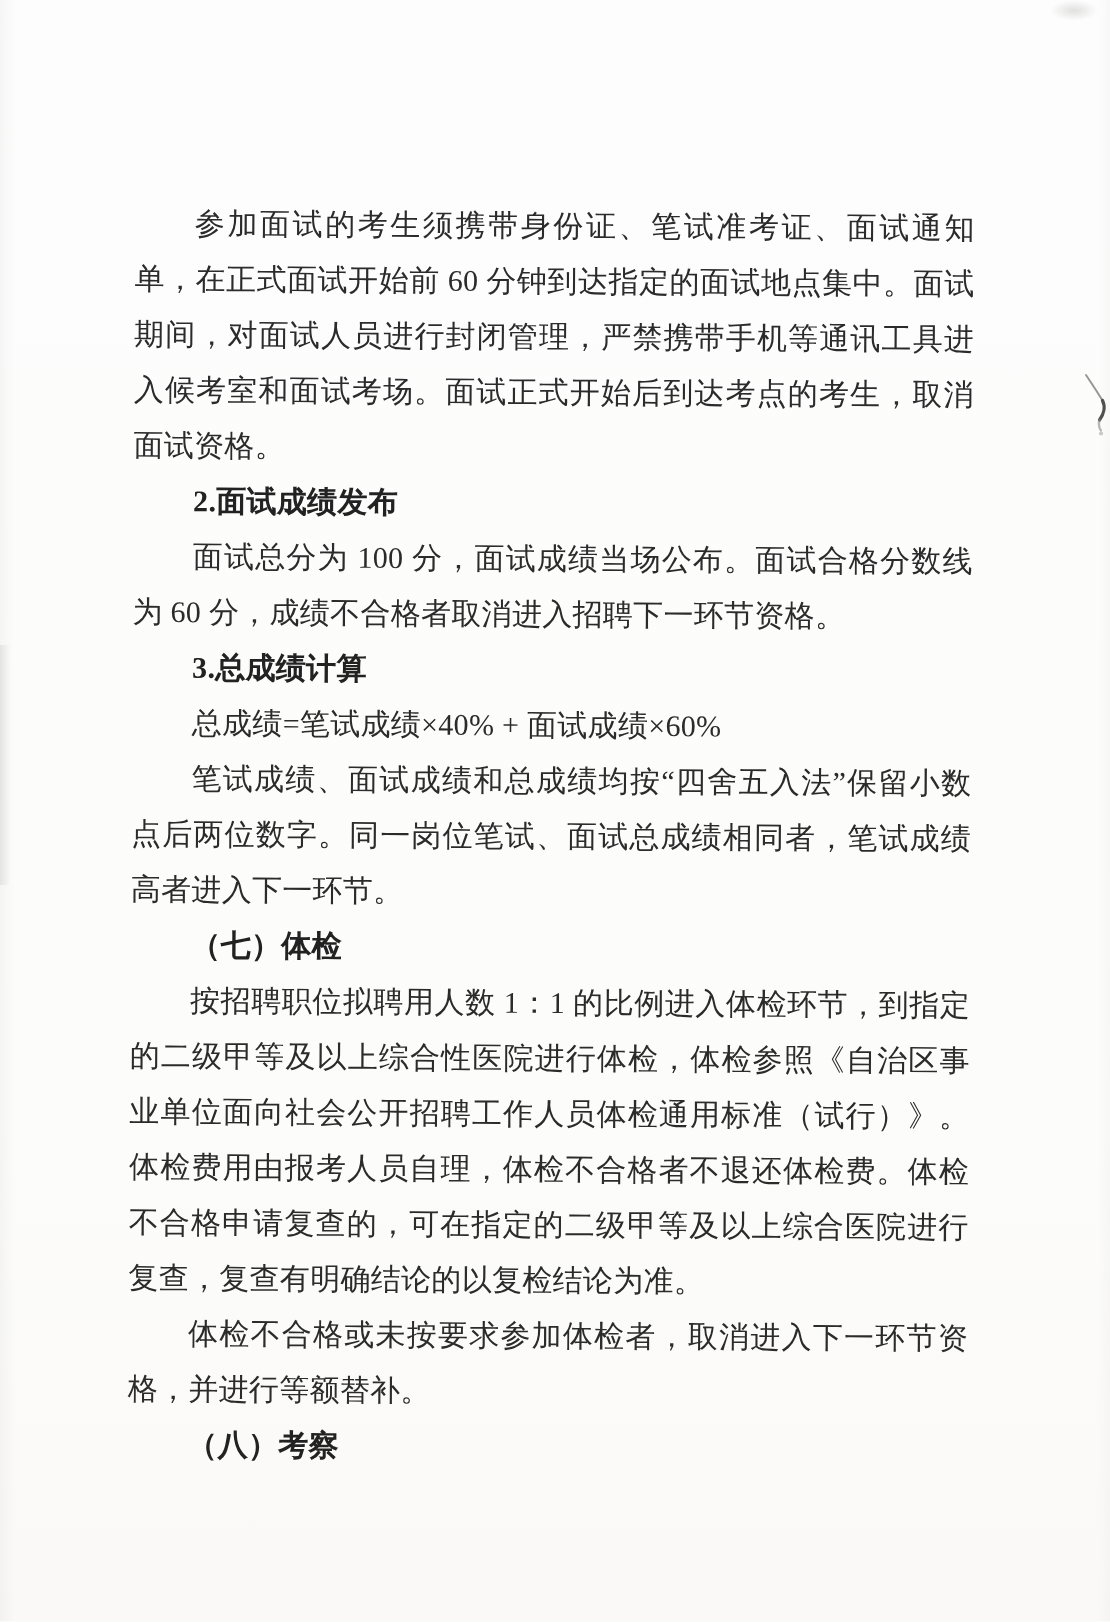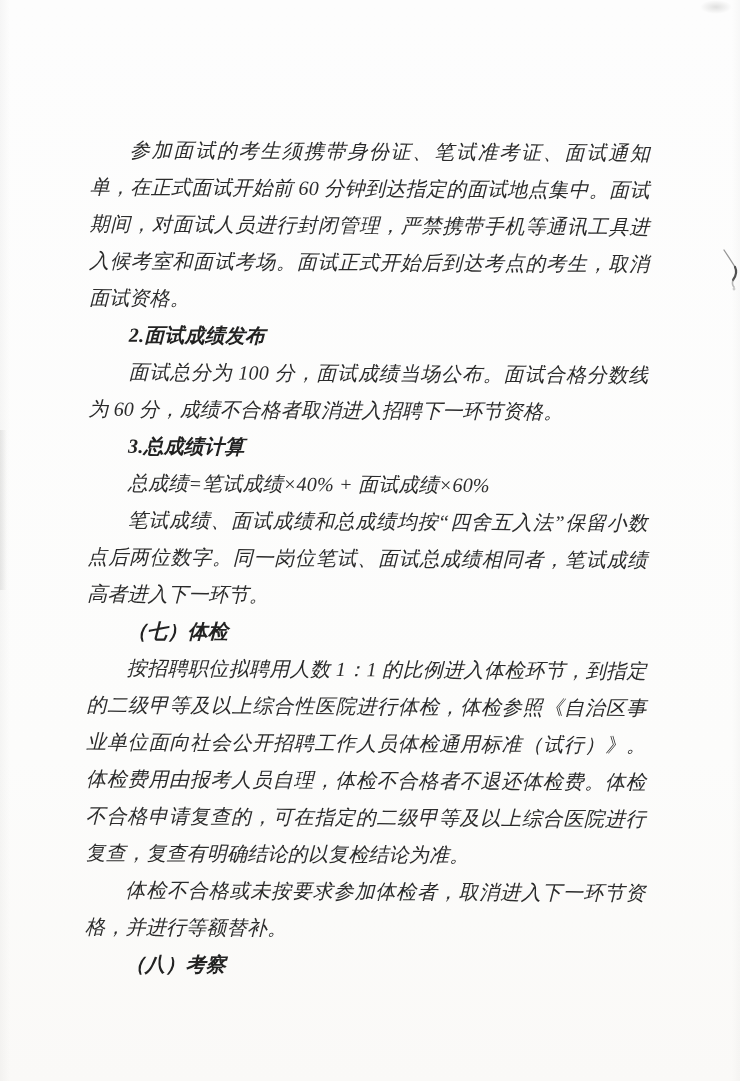--- a/index.html
+++ b/index.html
@@ -7,21 +7,20 @@
     width:740px;height:1081px;overflow:hidden;position:relative;
     background:#fdfdfc;
     font-family:"Liberation Serif","DejaVu Serif",serif;
   }
   .page{
     position:absolute;inset:0;
     background:
       linear-gradient(90deg, rgba(190,190,188,0.12) 0px, rgba(255,255,255,0) 10px),
       linear-gradient(270deg, rgba(200,200,198,0.10) 0px, rgba(255,255,255,0) 8px),
       linear-gradient(180deg, #fdfdfd 0%, #fcfcfb 70%, #faf9f7 100%);
-    font-style: italic;
   }
   .text-block{
     position:absolute;
     left:90px;top:135px;width:560px;
     transform:rotate(0.35deg);
     transform-origin:top right;
     color:#2b2b2b;
   }
   .para,.heading,.formula{
     margin:0;

